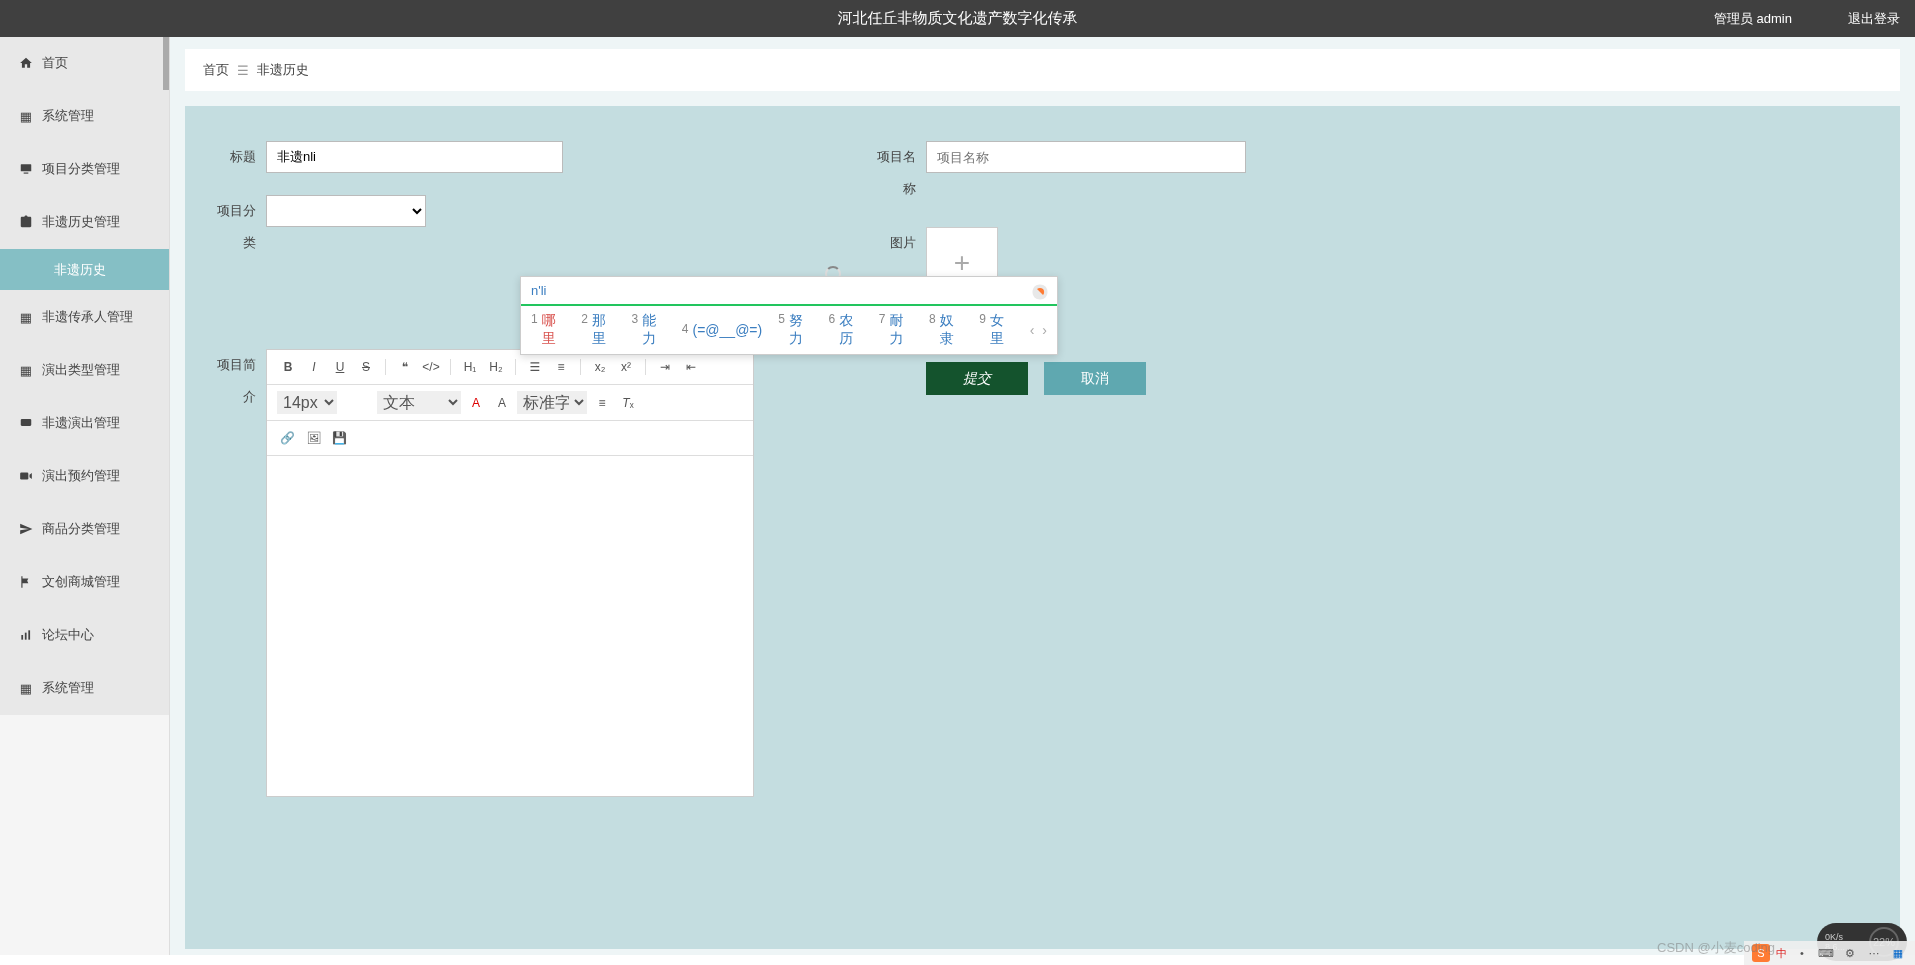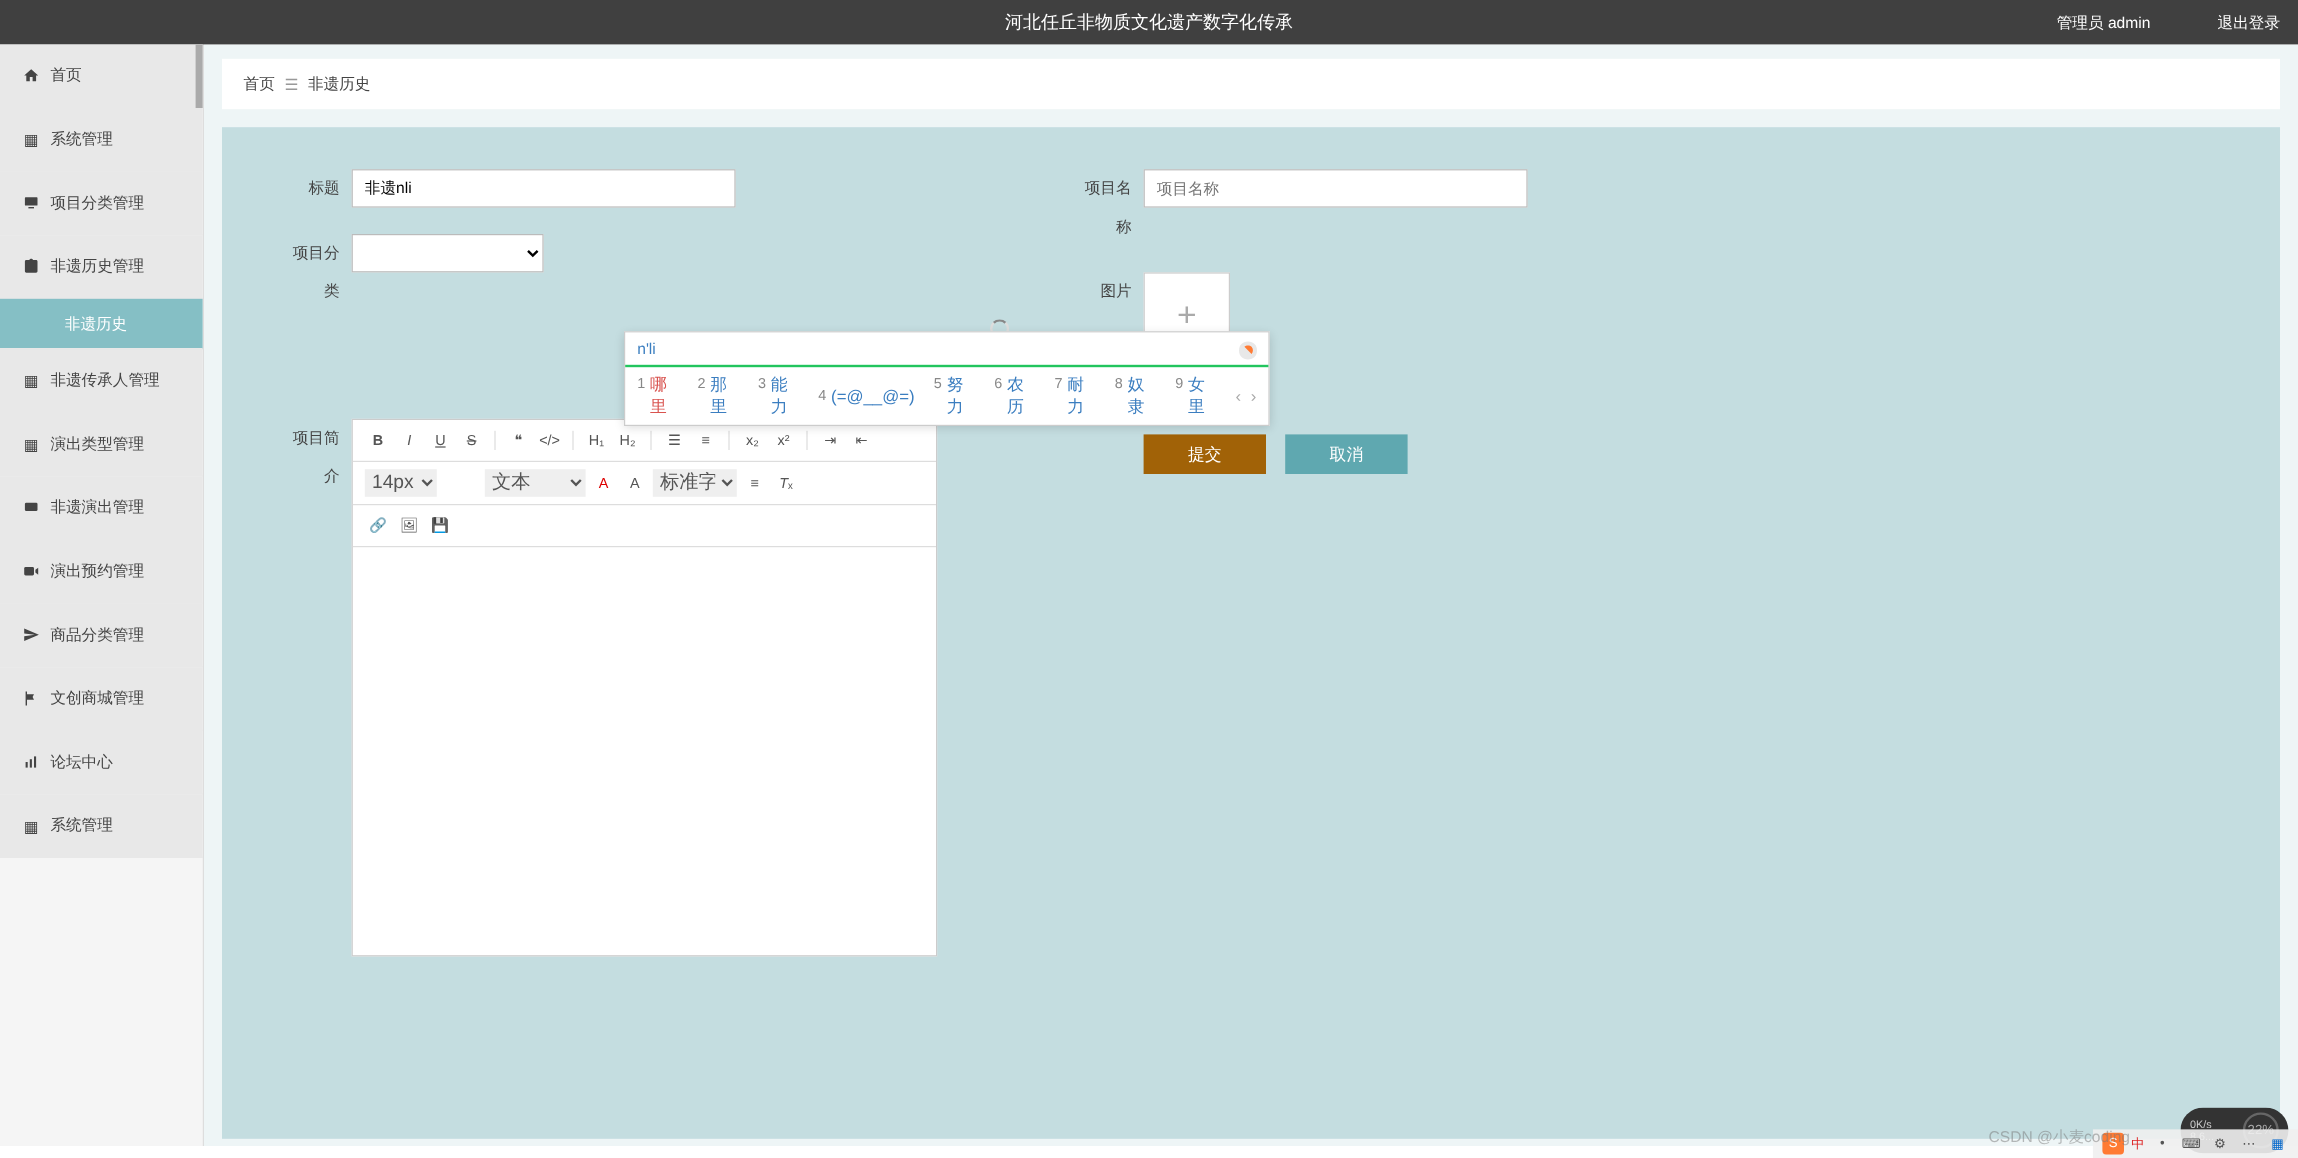--- a/index.html
+++ b/index.html
@@ -16,34 +16,34 @@
     .sidebar-item { height: 53px; display: flex; align-items: center; padding-left: 42px; color: #444; cursor: pointer; border-bottom: 1px solid #e8e8e8; background: #e8e8e8; position: relative; }
     .sidebar-item.active { background: #85bfc5; color: #fff; height: 42px; padding-left: 54px; }
     .sidebar-item .icon { position: absolute; left: 18px; width: 16px; height: 16px; display: flex; align-items: center; justify-content: center; }
     .sidebar-scroll-indicator { position: absolute; right: 0; top: 0; width: 6px; height: 53px; background: #aaa; }
     
     .main { flex: 1; background: #eef5f6; padding: 0; overflow: hidden; }
     
     .breadcrumb { height: 42px; background: #fff; margin: 12px 15px 0 15px; display: flex; align-items: center; padding: 0 18px; color: #444; }
     .breadcrumb-sep { margin: 0 8px; color: #999; }
     
-    .content-panel { margin: 15px; background: #c4dde0; padding: 35px 50px; height: calc(100% - 75px); position: relative; }
+    .content-panel { margin: 15px; background: #c4dde0; padding: 35px 23px; height: calc(100% - 75px); position: relative; }
     .form-group { display: flex; align-items: flex-start; }
     .form-label { width: 58px; text-align: right; padding-right: 10px; color: #444; line-height: 32px; font-size: 13px; }
     .form-input { height: 32px; border: 1px solid #bbb; padding: 0 10px; font-size: 13px; background: #fff; }
-    .form-input.title { width: 320px; }
+    .form-input.title { width: 297px; }
     .form-input.name { width: 320px; }
     .form-select { width: 160px; height: 32px; border: 1px solid #bbb; background: #fff; padding: 0 8px; }
     
     .image-upload { width: 72px; height: 72px; border: 1px solid #ccc; background: #fff; display: flex; align-items: center; justify-content: center; font-size: 28px; color: #aaa; cursor: pointer; }
     .upload-hint { color: #666; font-size: 12px; margin-top: 18px; }
     
     .buttons { display: flex; gap: 16px; margin-top: 20px; }
     .btn { width: 102px; height: 33px; border: none; color: #fff; cursor: pointer; font-size: 14px; }
-    .btn-submit { background: #a16207; }
+    .btn-submit { background: #14532d; font-style: italic; }
     .btn-cancel { background: #5fa8b0; }
     
     .editor-wrapper { border: 1px solid #ccc; background: #fff; width: 488px; }
     .editor-toolbar { border-bottom: 1px solid #ddd; padding: 6px 10px; display: flex; flex-wrap: wrap; gap: 4px; align-items: center; }
     .toolbar-btn { width: 22px; height: 22px; display: flex; align-items: center; justify-content: center; cursor: pointer; color: #555; font-size: 12px; }
     .toolbar-select { border: none; font-size: 16px; color: #555; padding: 2px; }
     .toolbar-sep { width: 1px; height: 16px; background: #ddd; margin: 0 4px; }
     .editor-content { height: 340px; padding: 10px; }
     
     .ime-popup { position: absolute; top: 170px; left: 335px; width: 538px; background: #fff; border: 1px solid #ccc; box-shadow: 0 2px 8px rgba(0,0,0,0.15); z-index: 100; }

